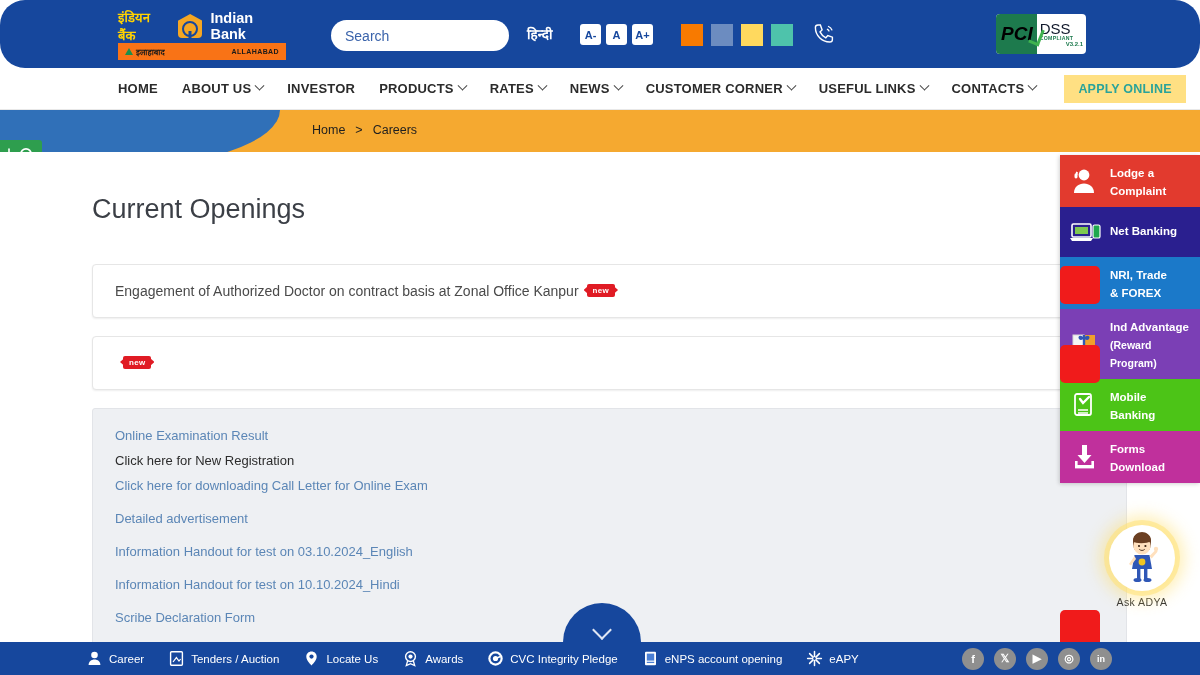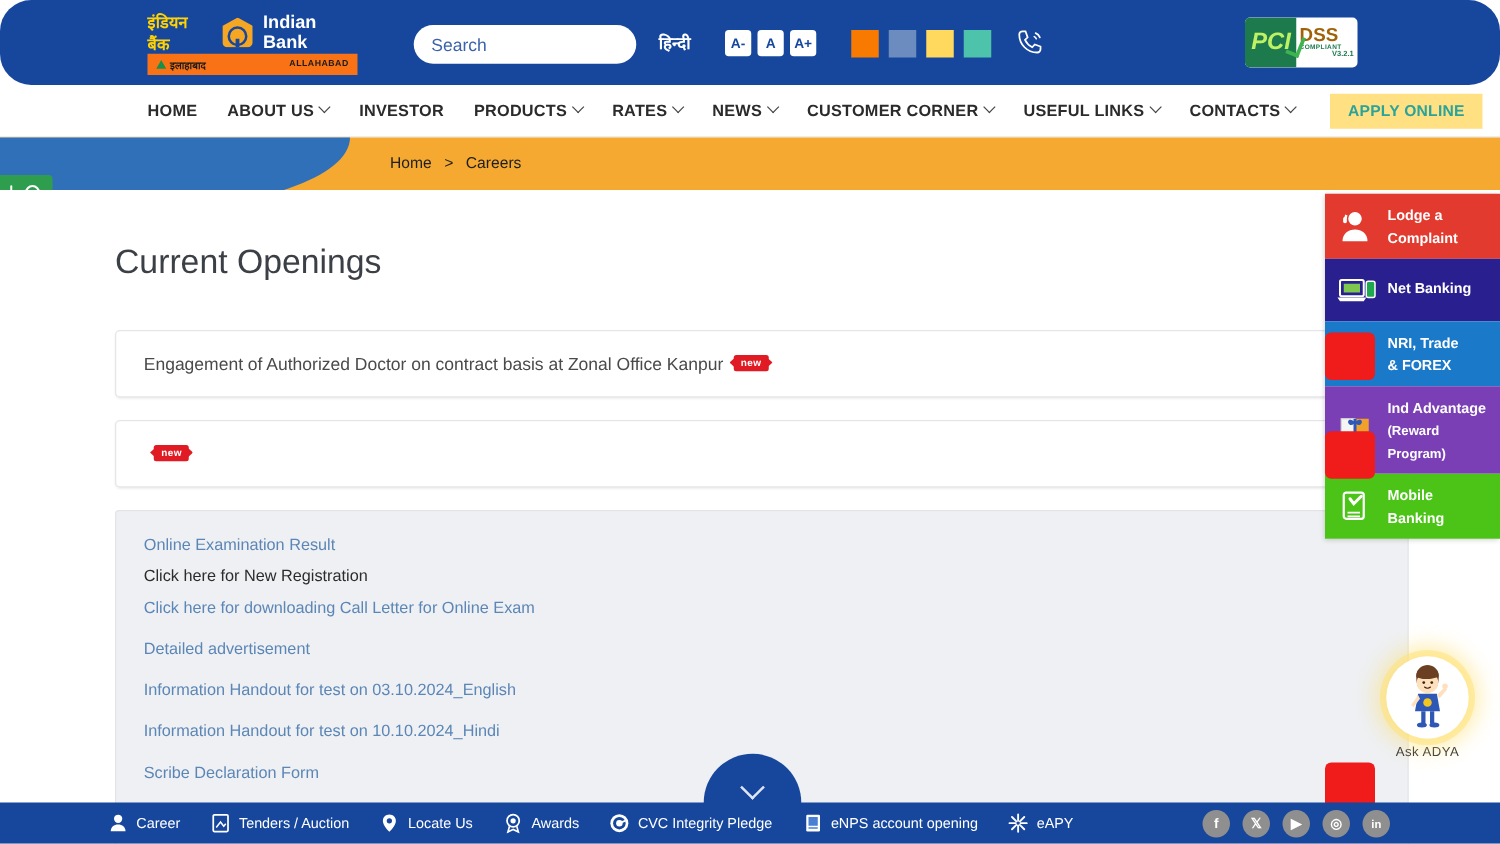--- a/index.html
+++ b/index.html
@@ -88,26 +88,26 @@
   .helpline { position: absolute; left: 845px; top: 16px; text-align: center; width: 136px; }
   .helpline .hl1 { color: #fff; font-size: 12.5px; }
   .helpline .hl2 { color: #fff; font-size: 15px; font-weight: bold; margin-top: 1px; }
 
   .pci {
     position: absolute; left: 996px; top: 14px; width: 90px; height: 40px;
     background: #fff; border-radius: 4px; display: flex; align-items: center;
     overflow: hidden;
   }
   .pci .pci-l {
-    background: #1d7a4d; color: #bef264; font-weight: bold; font-size: 19px;
+    background: #1d7a4d; color: #000000; font-weight: bold; font-size: 19px;
     height: 100%; display: flex; align-items: center; padding: 0 4px 0 5px;
     font-style: italic;
   }
   .pci .pci-r { flex: 1; padding-left: 3px; position: relative; }
-  .pci .dss { color: #a16207; font-weight: bold; font-size: 15px; line-height: 13px; }
+  .pci .dss { color: #0f172a; font-weight: normal; font-size: 15px; line-height: 13px; }
   .pci .comp { color: #1d7a4d; font-size: 5.2px; font-weight: bold; letter-spacing: .3px; }
   .pci .ver { color: #1d7a4d; font-size: 6px; font-weight: bold; text-align: right; padding-right: 3px; }
   .pci-check {
     position: absolute; left: -6px; top: 6px; width: 11px; height: 17px;
     border-right: 3.5px solid #3fb34f; border-bottom: 3.5px solid #3fb34f;
     transform: rotate(22deg);
   }
 
   
   .navbar {
@@ -461,20 +461,35 @@
           <path d="M10 20h10M10 23h10" stroke="#fff" stroke-width="1.4"></path>
           <path d="M12 9l3 4 6-6" stroke="#fff" stroke-width="2.4" fill="none" stroke-linecap="round"></path>
         </svg>
       </span>
       <span>
         <span class="qp-label">Mobile</span><br>
         <span class="qp-label">Banking</span>
       </span>
     </div>
 
+    <div class="qp-item" style="background:#c0309c">
+      <span class="qp-ic">
+        <svg width="36" height="30" viewBox="0 0 36 30">
+          <rect x="14" y="3" width="5" height="12" fill="#fff"></rect>
+          <path d="M9.5 13l7 8 7-8z" fill="#fff"></path>
+          <rect x="7" y="23" width="19" height="3.4" fill="#fff"></rect>
+          <rect x="7" y="19" width="2.6" height="7" fill="#fff"></rect>
+          <rect x="23.4" y="19" width="2.6" height="7" fill="#fff"></rect>
+        </svg>
+      </span>
+      <span>
+        <span class="qp-label">Forms</span><br>
+        <span class="qp-label">Download</span>
+      </span>
+    </div>
   </div>
 
   <div class="broken-img" style="left:1060px; top:266px;"></div>
   <div class="broken-img" style="left:1060px; top:345px;"></div>
   <div class="broken-img" style="left:1060px; top:610px;"></div>
 
   <div class="chatbot">
     <div class="bot-circle">
       <svg width="66" height="66" viewBox="0 0 66 66">
         <path d="M24 16c0-6 5-9 9-9s9 3 9 9c0 5-1 8-2 9H26c-1-1-2-4-2-9z" fill="#6b3f22"></path>

